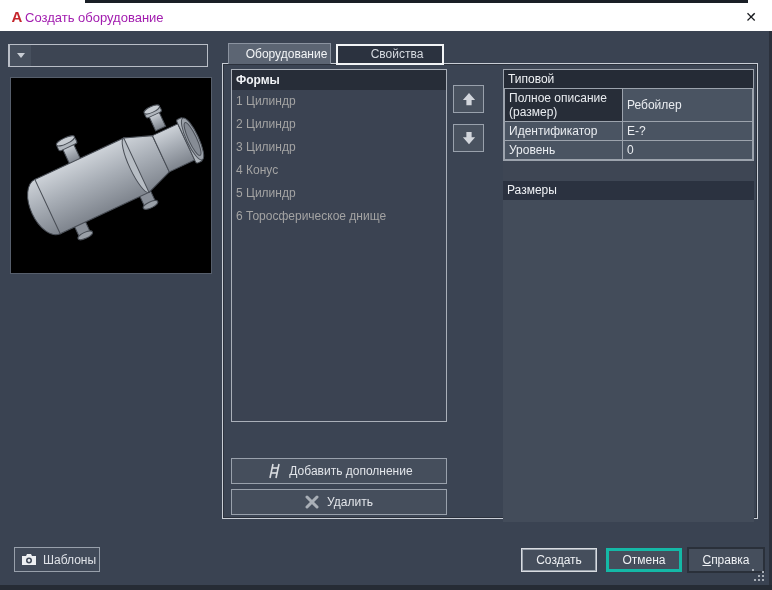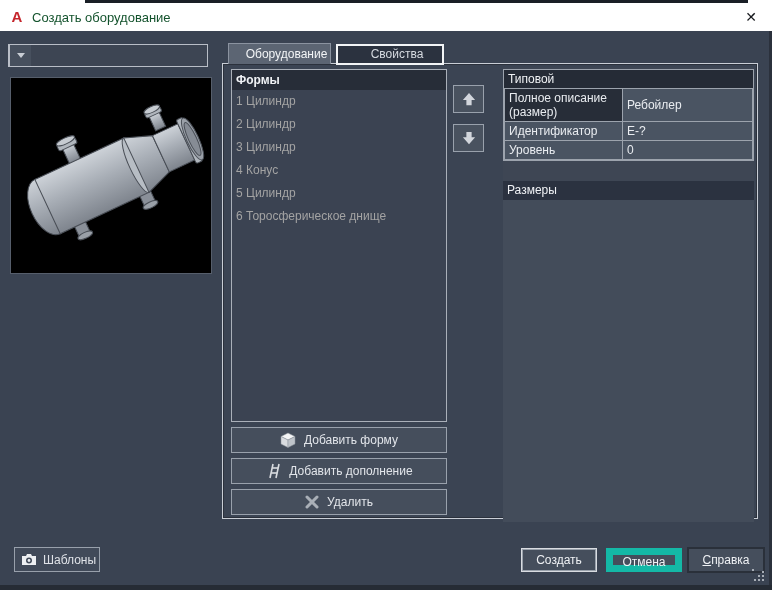--- a/index.html
+++ b/index.html
@@ -9,21 +9,21 @@
 
   
   .top-strip { position:absolute; left:0; top:0; width:772px; height:3px; background:#fff; }
   .top-strip-dark { position:absolute; left:85px; top:0; width:663px; height:3px; background:#1A1F26; }
 
   
   .titlebar { position:absolute; left:0; top:3px; width:772px; height:28px; background:#FFFFFF;
               display:flex; align-items:center; }
   .logo { display:inline-block; width:16px; height:16px; margin-left:9px; line-height:16px;
           text-align:center; font-weight:700; font-size:15px; color:#C5262C; }
-  .title { margin-left:7px; color:#14532d; font-size:13px; }
+  .title { color:#a21caf; font-size:13px; }
   .close-btn { position:absolute; right:6px; top:0; width:30px; height:28px; background:transparent;
                border:none; color:#15171B; font-size:14px; cursor:pointer; line-height:28px; text-align:center; }
 
   
   .right-edge { position:absolute; right:0; top:31px; width:3px; height:554px; background:#2B313C; }
   .bottom-edge { position:absolute; left:0; top:585px; width:772px; height:5px; background:#262C35; }
 
   
   .combo { position:absolute; left:8px; top:44px; width:200px; height:23px; background:#3D4553;
            border:1px solid #B9BEC7; display:flex; align-items:center; cursor:default; }
@@ -82,21 +82,21 @@
   .group-dims { position:absolute; left:0; top:114px; width:251px; height:341px; background:#434C5A; }
   .hdr-dims { background:#2B3240; height:19px; line-height:19px; }
 
   
   .templates-btn { position:absolute; left:14px; top:547px; width:86px; height:25px; background:#414A59;
                    border:1px solid #98A0AB; color:#DFE2E7; display:flex; align-items:center; gap:6px;
                    padding-left:6px; cursor:pointer; font-family:"Liberation Sans", sans-serif; font-size:12px; }
   .footer-btn { position:absolute; top:548px; height:24px; background:#454E5C; color:#EFF1F4; font-size:12px;
                 cursor:pointer; font-family:"Liberation Sans", sans-serif; }
   .btn-create { left:521px; width:76px; border:1px solid #D9DCE1; box-shadow:inset 0 0 0 1px #9AA2AC; }
-  .btn-cancel { left:606px; width:76px; border:7px solid #14b8a6; }
+  .btn-cancel { left:606px; width:76px; border:3px solid #14b8a6; }
   .btn-help { left:687px; top:547px; width:78px; height:26px; border:2px solid #2A303A; }
   .accel { text-decoration:underline; }
 
   
   .grip { position:absolute; left:752px; top:569px; width:14px; height:14px; }
   .grip i { position:absolute; left:0; top:0; width:2px; height:2px; background:#A7ADB6;
             box-shadow:10px 2px #A7ADB6, 10px 6px #A7ADB6, 10px 10px #A7ADB6,
                        6px 6px #A7ADB6, 6px 10px #A7ADB6, 2px 10px #A7ADB6; }
 </style>
 </head>
@@ -174,28 +174,20 @@
     <svg width="14" height="14" viewBox="0 0 16 16">
       <path d="M8 1 L15 9 H11 V15 H5 V9 H1 Z" fill="#D2D6DC"></path>
     </svg>
   </div>
   <div class="arrow-btn arrow-down">
     <svg width="14" height="14" viewBox="0 0 16 16">
       <path d="M8 15 L1 7 H5 V1 H11 V7 H15 Z" fill="#D2D6DC"></path>
     </svg>
   </div>
 
-  <button class="action-btn btn-add-shape">
-    <svg width="16" height="16" viewBox="0 0 16 16">
-      <polygon points="8,1 15,4.5 8,8 1,4.5" fill="#F4F5F6" stroke="#8A9099" stroke-width="0.5"></polygon>
-      <polygon points="1,4.5 8,8 8,15.5 1,12" fill="#D9DCE0" stroke="#8A9099" stroke-width="0.5"></polygon>
-      <polygon points="15,4.5 8,8 8,15.5 15,12" fill="#BFC4CA" stroke="#8A9099" stroke-width="0.5"></polygon>
-    </svg>
-    <span>Добавить форму</span>
-  </button>
 
   <button class="action-btn btn-add-att">
     <svg width="16" height="16" viewBox="0 0 16 16">
       <g stroke="#D9DCE0" stroke-width="1.6" fill="none">
         <line x1="5" y1="15" x2="8" y2="1"></line>
         <line x1="11" y1="15" x2="14" y2="1"></line>
         <line x1="6.2" y1="10" x2="12.2" y2="10"></line>
         <line x1="7.2" y1="5" x2="13.2" y2="5"></line>
       </g>
     </svg>

